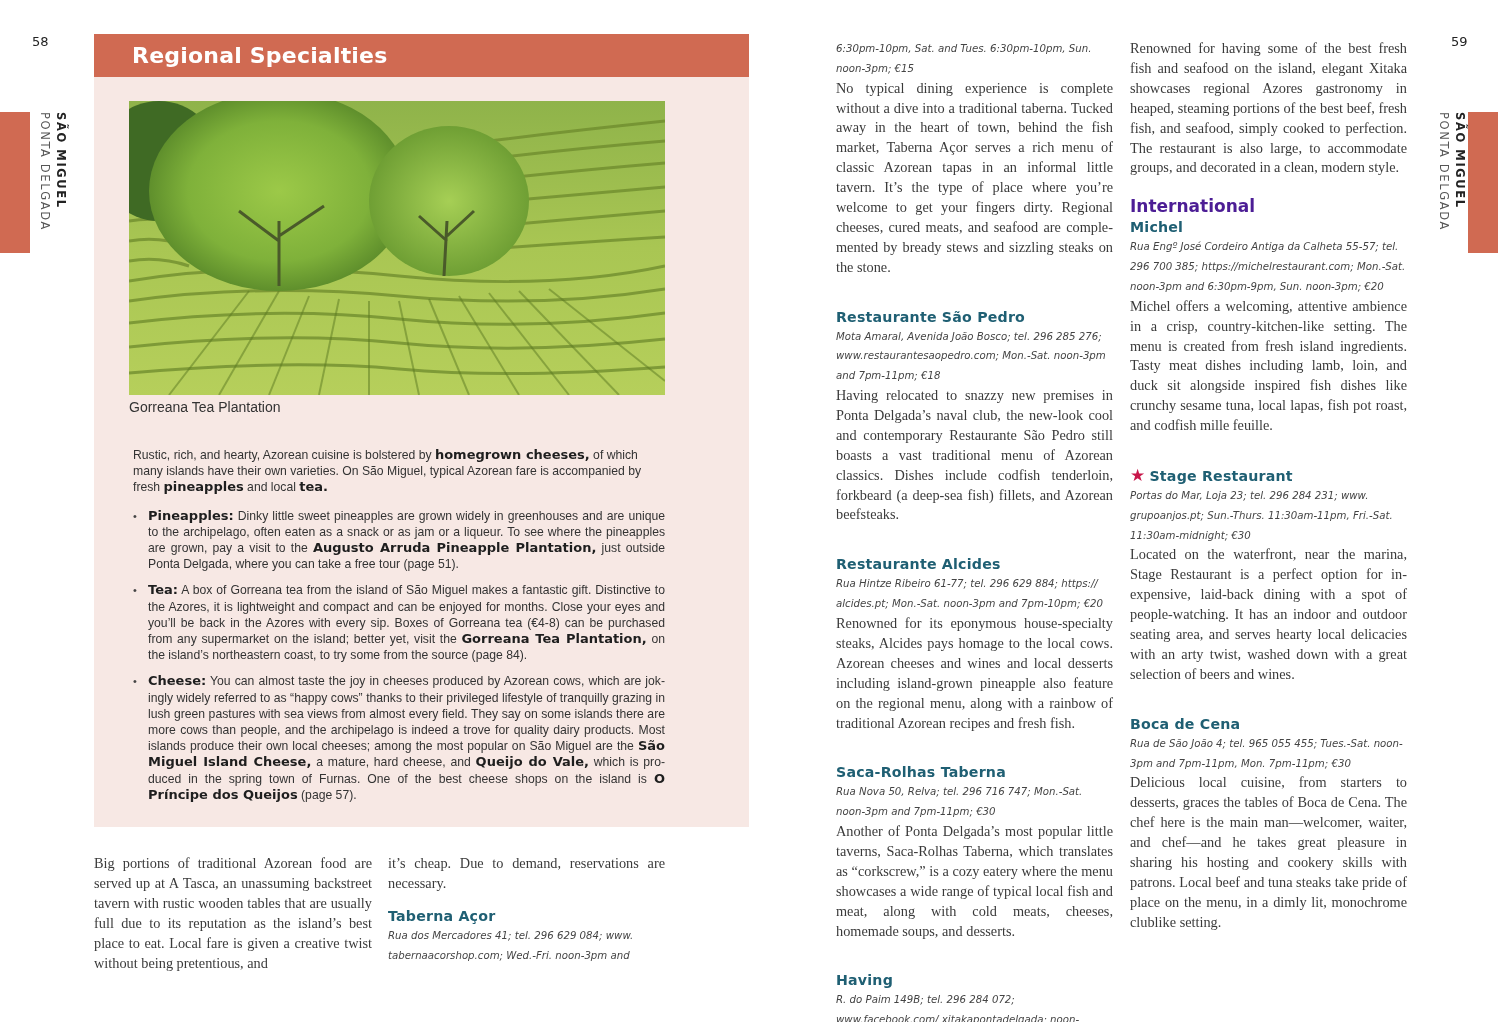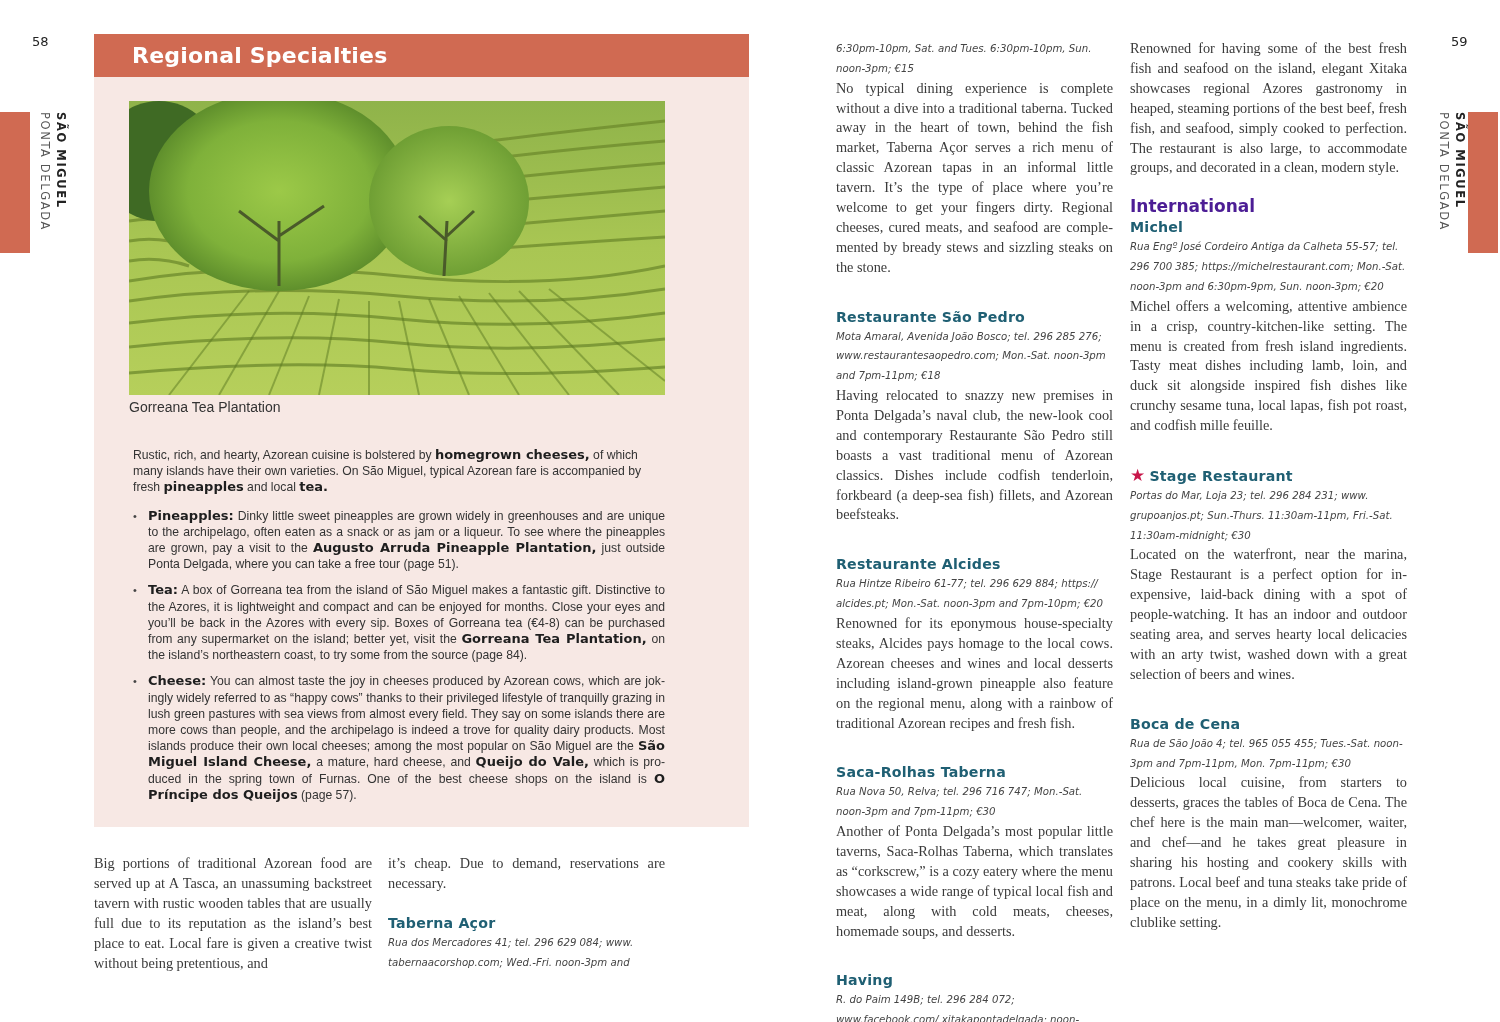--- a/index.html
+++ b/index.html
@@ -149,21 +149,21 @@
       <li><b>Cheese:</b><span> You can almost taste the joy in cheeses produced by Azorean cows, which are jok­ingly widely referred to as “happy cows” thanks to their privileged lifestyle of tranquilly grazing in lush green pastures with sea views from almost every field. They say on some islands there are more cows than people, and the archipelago is indeed a trove for quality dairy products. Most islands produce their own local cheeses; among the most popular on São Miguel are the </span><b>São Miguel Island Cheese,</b><span> a mature, hard cheese, and </span><b>Queijo do Vale,</b><span> which is pro­duced in the spring town of Furnas. One of the best cheese shops on the island is </span><b>O Príncipe dos Queijos</b><span> (page 57).</span></li>
     </ul>
   </div>
 </div>
 
 <div id="col1" class="col">
   <p class="body-text">Big portions of traditional Azorean food are served up at A Tasca, an unassuming back­street tavern with rustic wooden tables that are usually full due to its reputation as the is­land’s best place to eat. Local fare is given a creative twist without being pretentious, and</p>
 </div>
 <div id="col2" class="col">
   <p class="body-text">it’s cheap. Due to demand, reservations are necessary.</p>
-  <div class="listing" style="margin-top:19px">
+  <div class="listing" style="margin-top:12px">
     <div class="listing-name">Taberna Açor</div>
     <div class="listing-info">Rua dos Mercadores 41; tel. 296 629 084; www. tabernaacorshop.com; Wed.-Fri. noon-3pm and</div>
   </div>
 </div>
 
 <div id="col3" class="col">
   <div class="listing-info">6:30pm-10pm, Sat. and Tues. 6:30pm-10pm, Sun. noon-3pm; €15</div>
   <p class="body-text">No typical dining experience is complete without a dive into a traditional taberna. Tucked away in the heart of town, behind the fish market, Taberna Açor serves a rich menu of classic Azorean tapas in an informal little tavern. It’s the type of place where you’re welcome to get your fingers dirty. Regional cheeses, cured meats, and seafood are comple­mented by bready stews and sizzling steaks on the stone.</p>
 
   <div class="listing">

